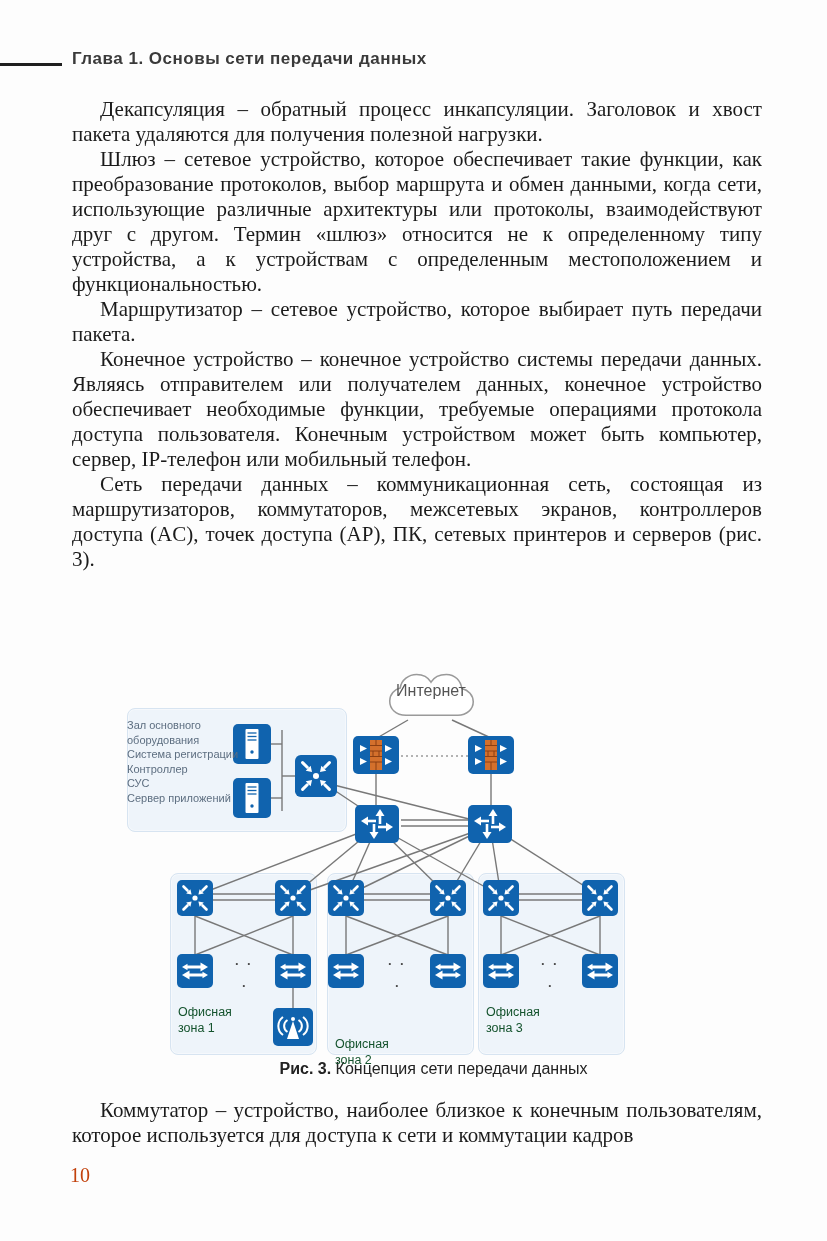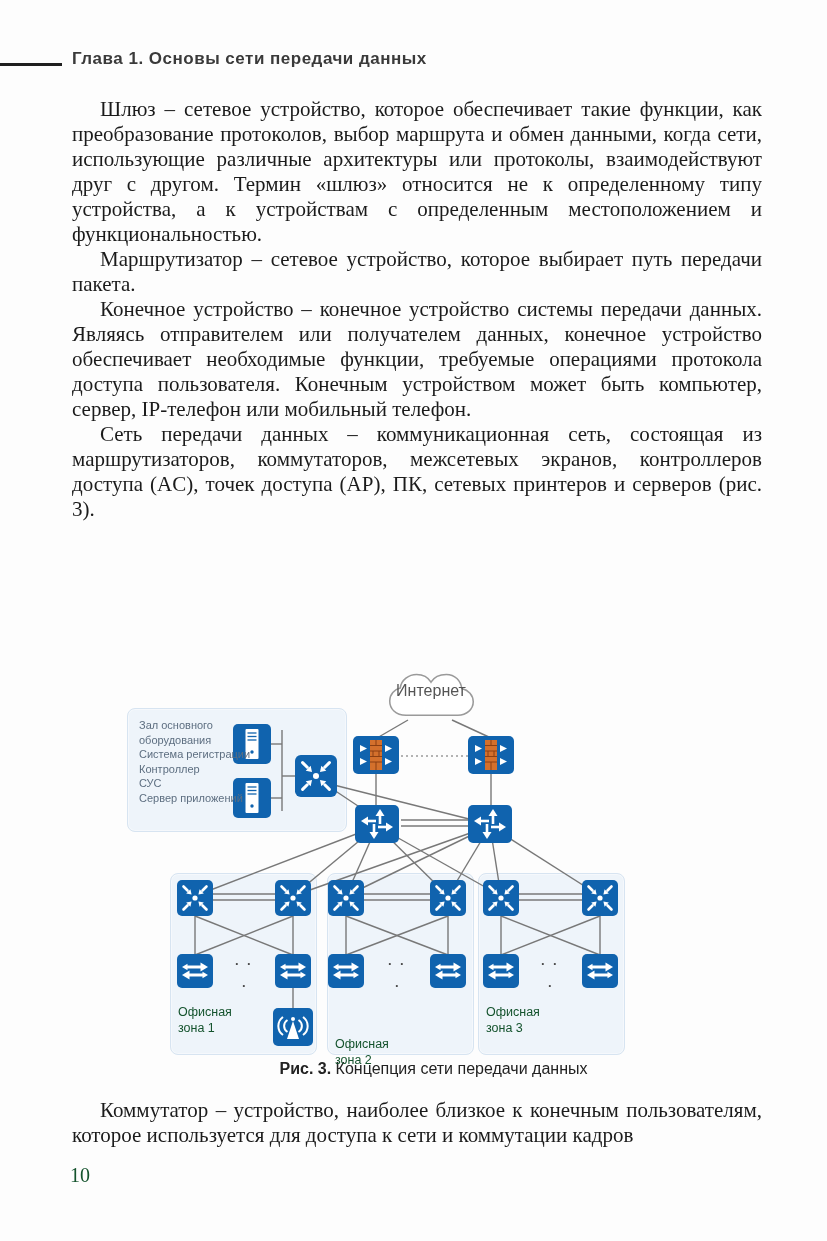--- a/index.html
+++ b/index.html
@@ -13,39 +13,39 @@
     font-family:"Liberation Sans", sans-serif;font-size:17px;letter-spacing:.5px;
     color:#3a3a3a;font-weight:700;
   }
   .body-text{
     position:absolute;left:72px;width:690px;
     font-size:21px;line-height:25px;text-align:justify;
   }
   .body-text p{margin:0;text-indent:28px;}
   #body-top{top:97px;}
   #body-bottom{top:1098px;}
-  .page-number{position:absolute;left:70px;top:1164px;font-size:20px;color:#14532d;}
+  .page-number{position:absolute;left:70px;top:1164px;font-size:20px;color:#c2410c;}
 
   
   .figure{position:absolute;left:125px;top:668px;width:585px;height:392px;}
   .zone-box{
     position:absolute;background:#eef4fa;border:1px solid #d7e4f1;border-radius:8px;
     box-shadow:0 0 0 1px rgba(255,255,255,.4) inset;
   }
   #equip-box{left:2px;top:40px;width:218px;height:122px;}
   #zone1-box{left:45px;top:205px;width:145px;height:180px;}
   #zone2-box{left:202px;top:205px;width:145px;height:180px;}
   #zone3-box{left:353px;top:205px;width:145px;height:180px;}
   .fig-lines{position:absolute;left:0;top:0;z-index:2;}
   .icon{position:absolute;z-index:3;}
   .icon svg{display:block;width:100%;height:100%;}
   .fig-label{
     position:absolute;z-index:4;font-family:"Liberation Sans", sans-serif;color:#47525e;
   }
-  #equip-list{left:14px;top:50px;width:130px;font-size:11px;line-height:14.5px;color:#5d6e80;}
+  #equip-list{left:2px;top:50px;width:130px;font-size:11px;line-height:14.5px;color:#5d6e80;}
   #equip-list span{display:block;}
   .zone-label{top:336px;width:70px;font-size:12.5px;line-height:16px;color:#14532d;}
   #zone1-label{left:53px;} #zone2-label{left:210px;margin-top:32px;} #zone3-label{left:361px;}
   .cloud-label{
     left:258px;top:14px;width:96px;text-align:center;font-size:16px;color:#555;
   }
   .dots{position:absolute;z-index:4;color:#4a4a4a;font-family:"Liberation Sans",sans-serif;
         font-size:13px;letter-spacing:2px;font-weight:bold;}
   
   .caption{
@@ -54,20 +54,21 @@
   }
   .caption b{font-weight:bold;padding-left:40px;}
 </style>
 </head>
 <body>
 
 <div class="chapter-rule"></div>
 <div class="chapter-header">Глава 1. Основы сети передачи данных</div>
 
 <div class="body-text" id="body-top">
+  <p>Декапсуляция – обратный процесс инкапсуляции. Заголовок и хвост пакета удаляются для получения полезной нагрузки.</p>
   <p>Шлюз – сетевое устройство, которое обеспечивает такие функции, как преобразование протоколов, выбор маршрута и обмен данными, когда сети, использующие различные архитектуры или протоколы, взаимодействуют друг с другом. Термин «шлюз» относится не к определенному типу устройства, а к устройствам с определенным местоположением и функциональностью.</p>
   <p>Маршрутизатор – сетевое устройство, которое выбирает путь передачи пакета.</p>
   <p>Конечное устройство – конечное устройство системы передачи данных. Являясь отправителем или получателем данных, конечное устройство обеспечивает необходимые функции, требуемые операциями протокола доступа пользователя. Конечным устройством может быть компьютер, сервер, IP-телефон или мобильный телефон.</p>
   <p>Сеть передачи данных – коммуникационная сеть, состоящая из маршрутизаторов, коммутаторов, межсетевых экранов, контроллеров доступа (AC), точек доступа (AP), ПК, сетевых принтеров и серверов (рис. 3).</p>
 </div>
 
 <div class="figure">
 
   <div class="zone-box" id="equip-box"></div>
   <div class="zone-box" id="zone1-box"></div>

